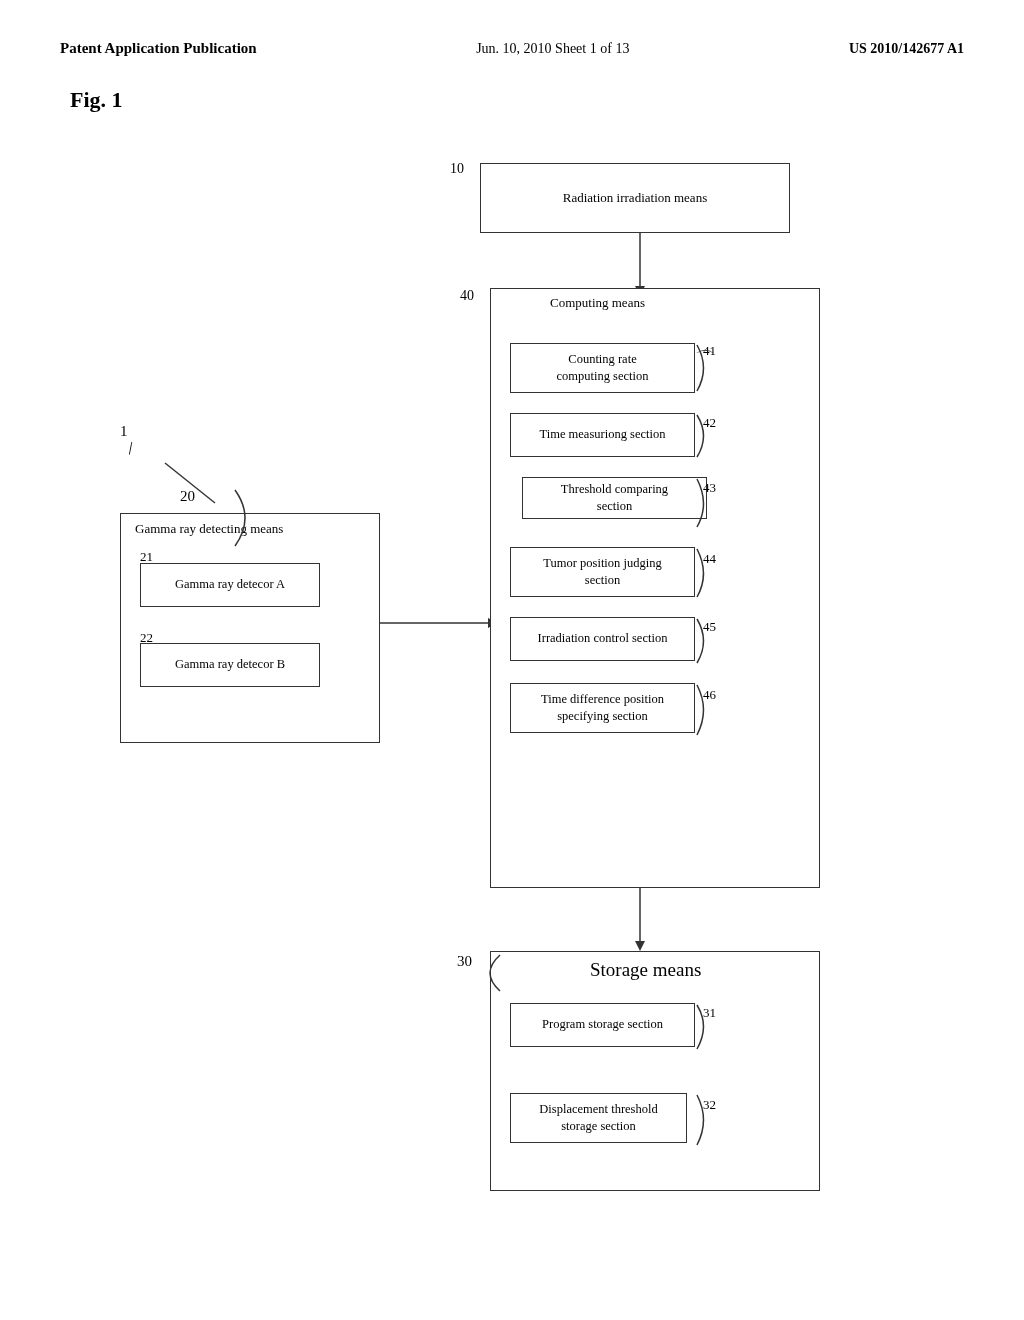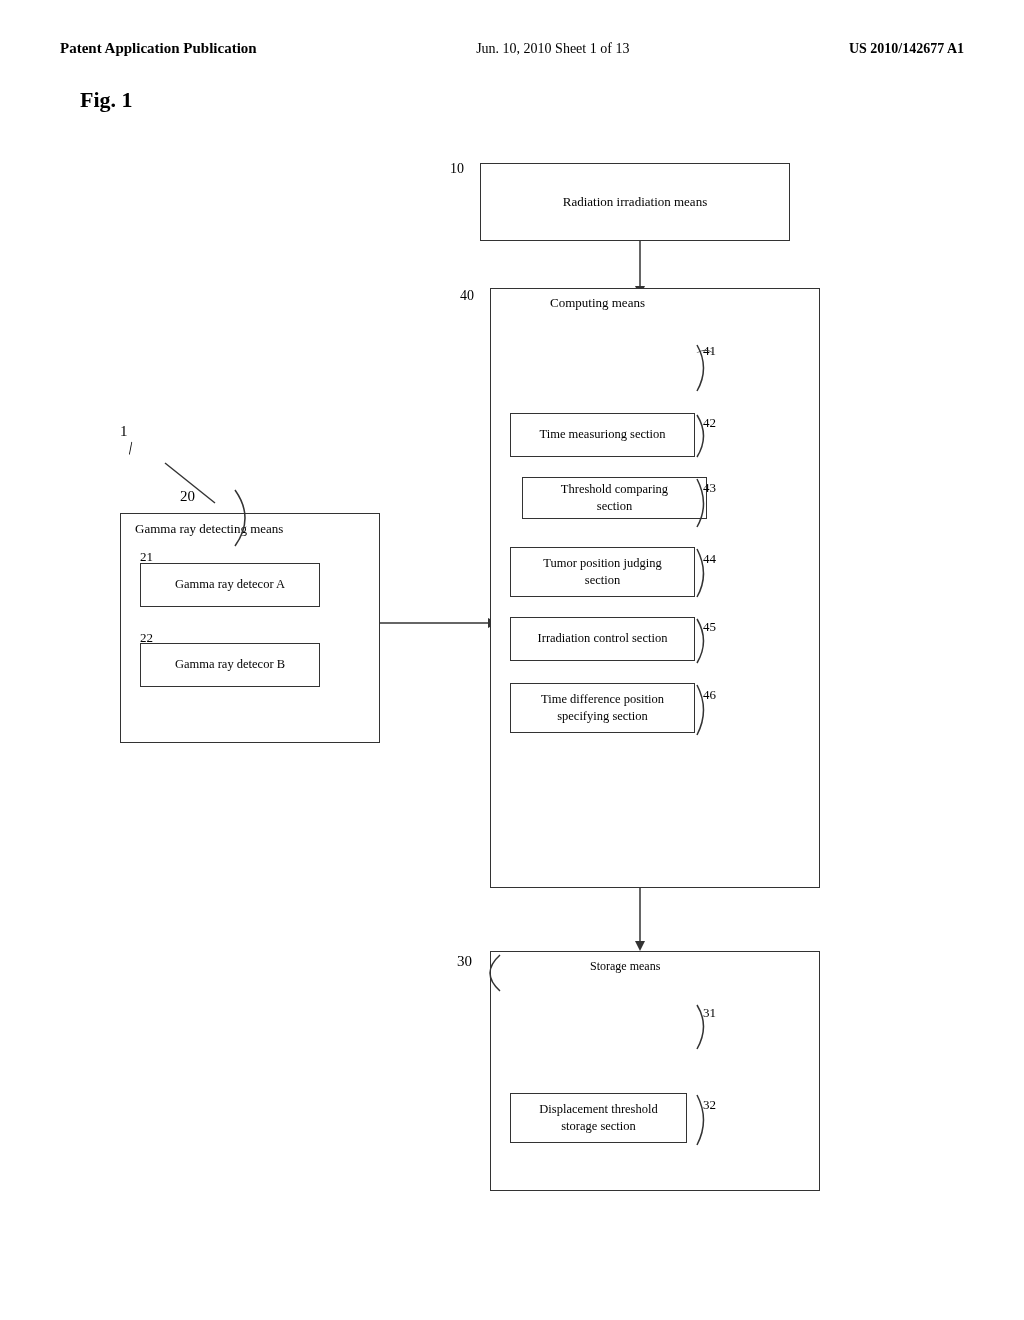--- a/index.html
+++ b/index.html
@@ -40,21 +40,21 @@
 
     .header-right {
       font-size: 14px;
       font-weight: bold;
     }
 
     .fig-label {
       font-size: 22px;
       font-weight: bold;
       margin-bottom: 20px;
-      margin-left: 20px;
+      margin-left: 10px;
     }
 
     .diagram-area {
       position: relative;
       width: 100%;
       height: 1100px;
     }
 
     .box {
       position: absolute;
@@ -123,30 +123,33 @@
       <line x1="320" y1="490" x2="430" y2="490" stroke="#333" stroke-width="1.5"></line>
       <polygon points="428,485 428,495 438,490" fill="#333"></polygon>
 
       <line x1="105" y1="330" x2="155" y2="370" stroke="#333" stroke-width="1.5"></line>
 
     </svg>
 
     <div style="position:absolute; left:60px; top:290px; font-size:15px;">1</div>
     <div style="position:absolute; left:68px; top:305px; font-size:18px; transform: rotate(30deg);">\</div>
 
-    <div class="box box-large" style="left:420px; top:30px; width:310px; height:78px;">
+    <div class="box box-large" style="left:420px; top:30px; width:310px; height:70px;">
       <span>Radiation irradiation means</span>
     </div>
     <div class="label-num" style="left:390px; top:28px;">10</div>
 
     <div class="outer-box" style="left:430px; top:155px; width:330px; height:600px;">
     </div>
     <div style="position:absolute; left:490px; top:162px; font-size:13px;">Computing means</div>
     <div class="label-num" style="left:400px; top:155px;">40</div>
 
+    <div class="box" style="left:450px; top:210px; width:185px; height:50px;">
+      <span style="font-size:12.5px; text-align:center;">Counting rate<br>computing section</span>
+    </div>
     <div class="label-num" style="left:643px; top:210px; font-size:13px;">41</div>
 
     <div style="position:absolute; left:635px; top:213px; font-size:20px; color:#333;">⌒</div>
 
     <div class="box" style="left:450px; top:280px; width:185px; height:44px;">
       <span style="font-size:12.5px; text-align:center;">Time measuriong section</span>
     </div>
     <div class="label-num" style="left:643px; top:282px; font-size:13px;">42</div>
 
     <div class="box" style="left:462px; top:344px; width:185px; height:42px;">
@@ -179,23 +182,26 @@
     </div>
     <div class="label-num" style="left:80px; top:416px; font-size:13px;">21</div>
 
     <div class="box" style="left:80px; top:510px; width:180px; height:44px;">
       <span style="font-size:12.5px;">Gamma ray detecor B</span>
     </div>
     <div class="label-num" style="left:80px; top:497px; font-size:13px;">22</div>
 
     <div class="outer-box" style="left:430px; top:818px; width:330px; height:240px;">
     </div>
-    <div style="position:absolute; left:530px; top:826px; font-size:12px;">Storage means</div>
+    <div style="position:absolute; left:530px; top:826px; font-size:19px;">Storage means</div>
     <div class="label-num" style="left:397px; top:820px; font-size:15px;">30</div>
 
+    <div class="box" style="left:450px; top:870px; width:185px; height:44px;">
+      <span style="font-size:12.5px;">Program storage section</span>
+    </div>
     <div class="label-num" style="left:643px; top:872px; font-size:13px;">31</div>
 
     <div class="box" style="left:450px; top:960px; width:177px; height:50px;">
       <span style="font-size:12.5px; text-align:center;">Displacement threshold<br>storage section</span>
     </div>
     <div class="label-num" style="left:643px; top:964px; font-size:13px;">32</div>
 
     <svg class="svg-overlay" xmlns="http://www.w3.org/2000/svg">
 
       <path d="M 637,212 Q 650,235 637,258" fill="none" stroke="#333" stroke-width="1.5"></path>

